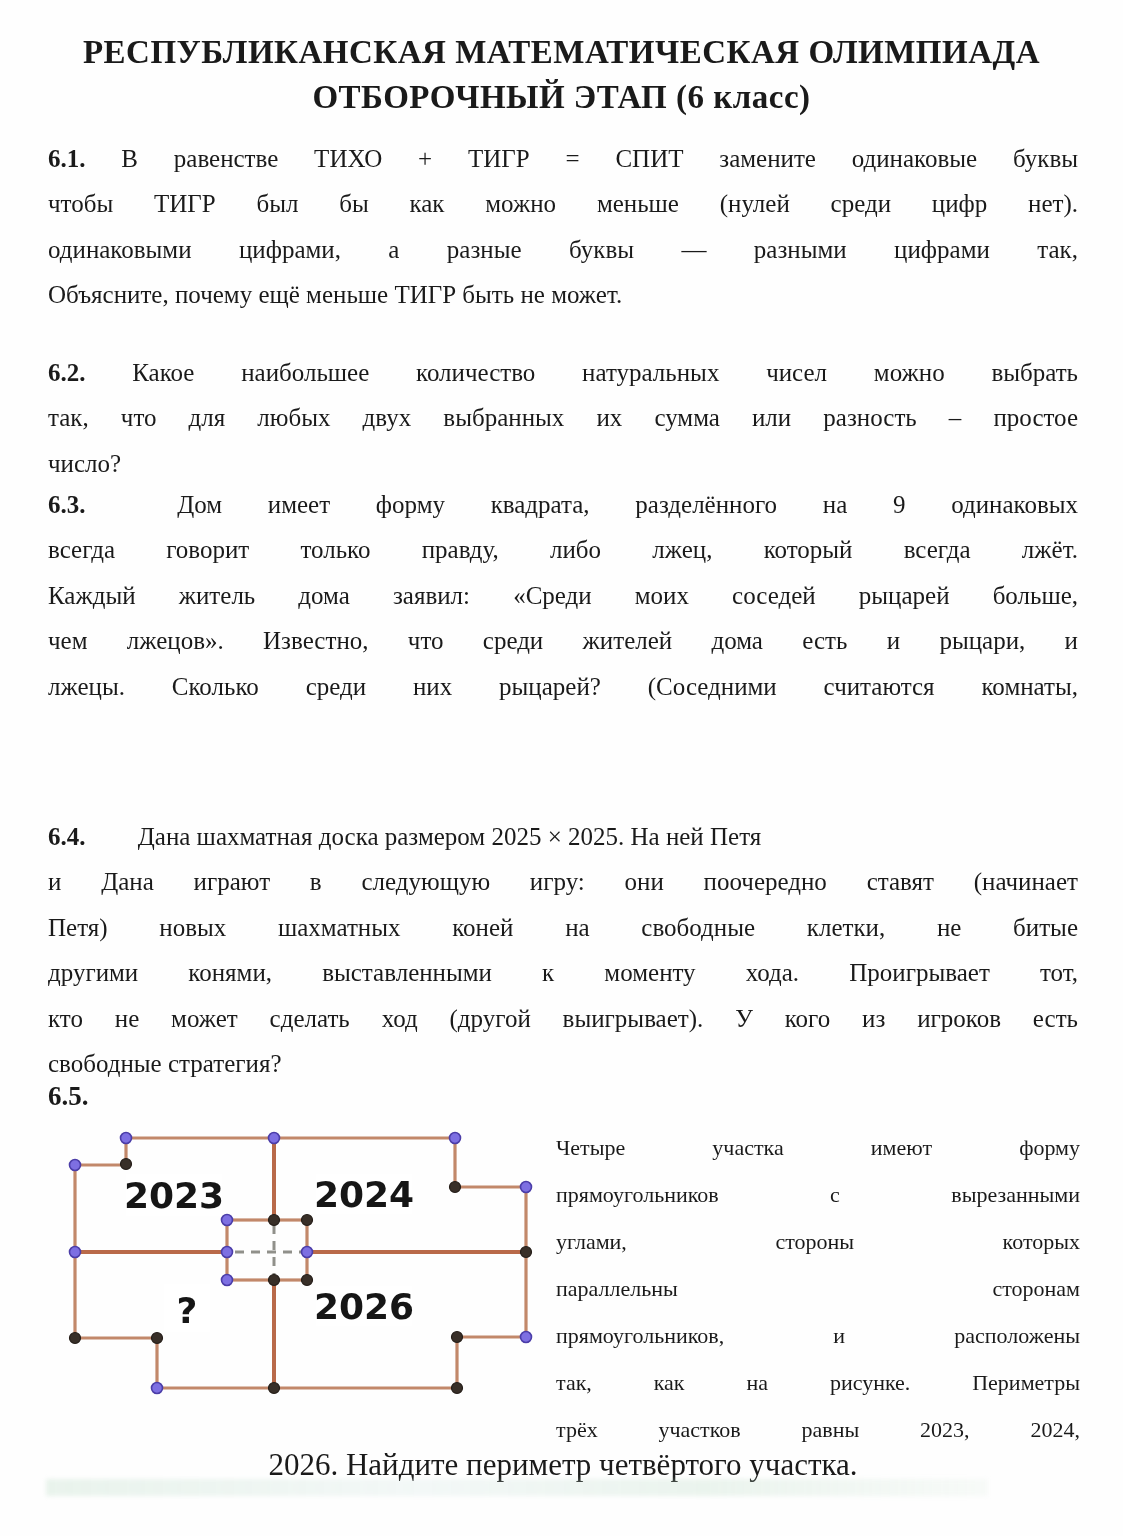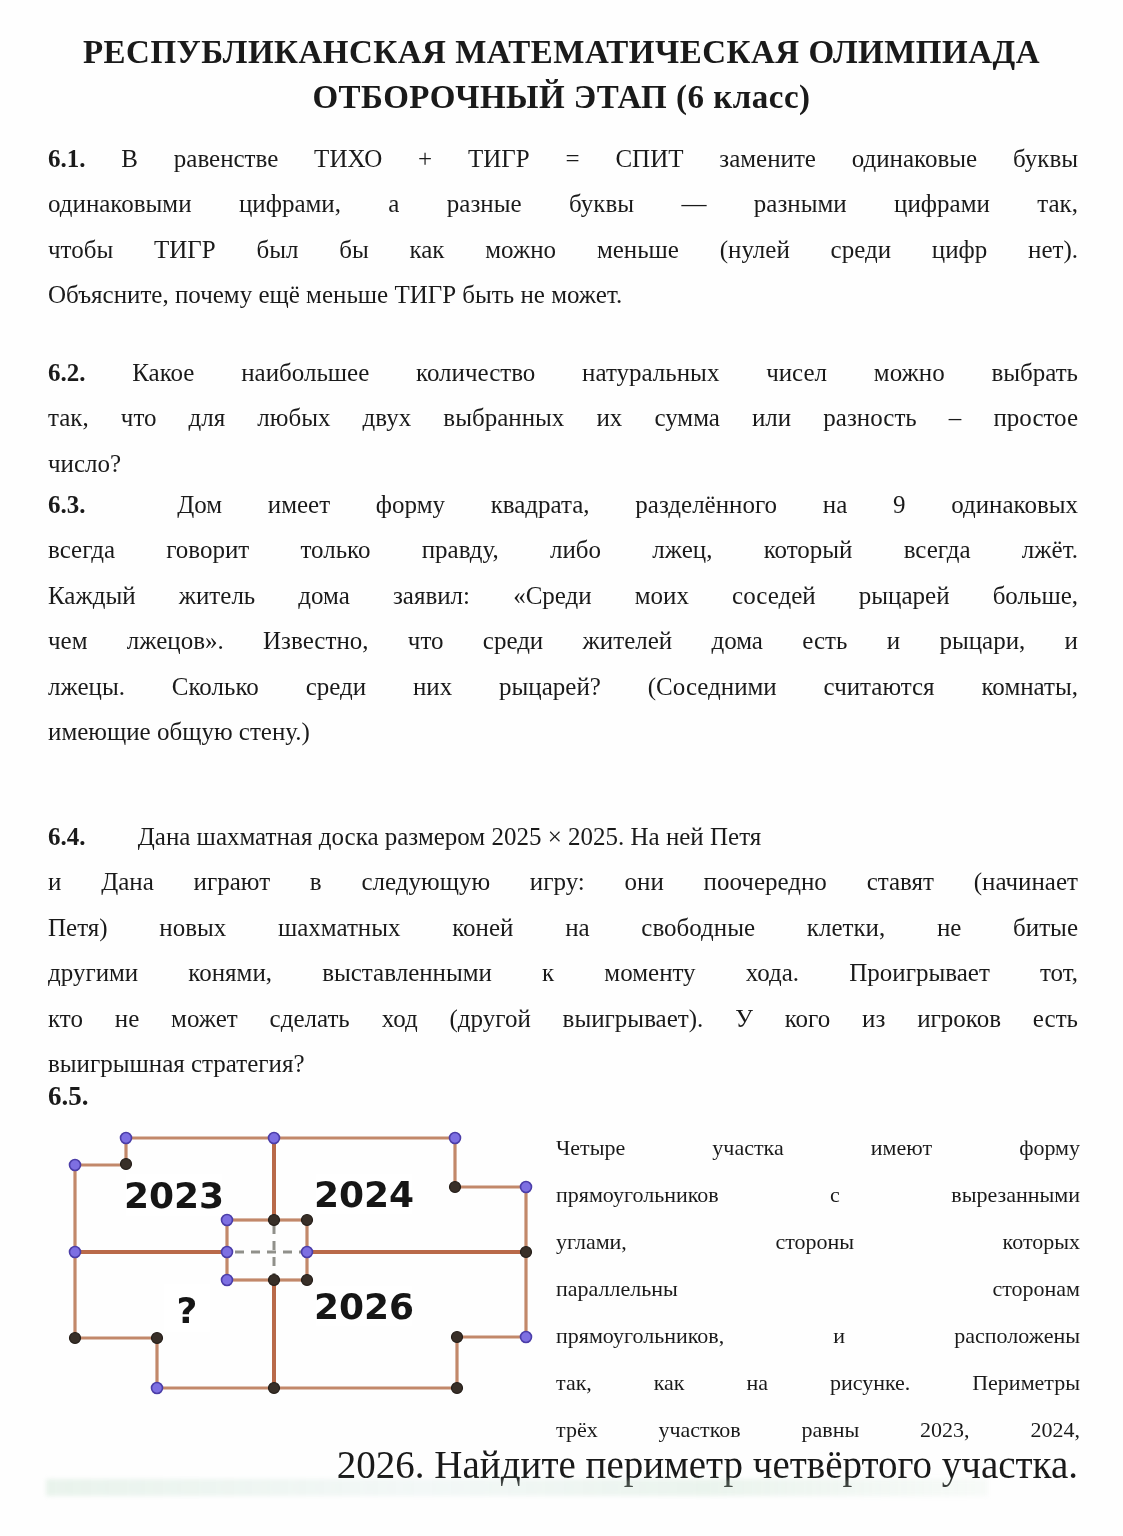--- a/index.html
+++ b/index.html
@@ -20,21 +20,21 @@
   .pnum.tab { margin-right:46px; }
   .p65num {
     position:absolute; left:48px; top:1076px;
     font-size:27px; font-weight:bold; line-height:40px;
   }
   .figure-wrap { position:absolute; left:52px; top:1120px; width:497px; height:288px; }
   .rightcol { position:absolute; left:556px; top:1124px; width:524px; font-size:22px; }
   .rightcol .line { line-height:47px; }
   .finalline {
     position:absolute; left:48px; top:1442px; width:1030px;
-    font-size:39px; line-height:45px; text-align:right;
+    font-size:31px; line-height:45px; text-align:center;
   }
   .ghost-strip {
     position:absolute; left:46px; top:1479px; width:942px; height:17px;
     background:linear-gradient(90deg,
       rgba(186,219,196,0.30), rgba(205,228,224,0.22) 40%,
       rgba(186,219,196,0.28) 70%, rgba(210,230,215,0.15));
     filter:blur(2px);
   }
   svg .edge   { fill:none; stroke:#c2886a; stroke-width:3.2; stroke-linejoin:miter; }
   svg .cross  { stroke:#b96a49; stroke-width:4; }
@@ -52,47 +52,46 @@
 
 <div class="page">
 
   <div class="title">
     <div>РЕСПУБЛИКАНСКАЯ МАТЕМАТИЧЕСКАЯ ОЛИМПИАДА</div>
     <div>ОТБОРОЧНЫЙ ЭТАП (6 класс)</div>
   </div>
 
   <div class="para" style="top:136px">
     <div class="line"><b class="pnum">6.1.</b> <span>В равенстве ТИХО + ТИГР = СПИТ замените одинаковые буквы</span></div>
+    <div class="line">чтобы ТИГР был бы как можно меньше (нулей среди цифр нет).</div>
     <div class="line">одинаковыми цифрами, а разные буквы — разными цифрами так,</div>
-    <div class="line">чтобы ТИГР был бы как можно меньше (нулей среди цифр нет).</div>
     <div class="line last">Объясните, почему ещё меньше ТИГР быть не может.</div>
   </div>
 
   <div class="para" style="top:350px">
     <div class="line"><b class="pnum">6.2.</b> <span>Какое наибольшее количество натуральных чисел можно выбрать</span></div>
     <div class="line">так, что для любых двух выбранных их сумма или разность – простое</div>
     <div class="line last">число?</div>
   </div>
 
   <div class="para" style="top:482px">
     <div class="line"><b class="pnum tab">6.3.</b> <span>Дом имеет форму квадрата, разделённого на 9 одинаковых</span></div>
     <div class="line">всегда говорит только правду, либо лжец, который всегда лжёт.</div>
     <div class="line">Каждый житель дома заявил: «Среди моих соседей рыцарей больше,</div>
     <div class="line">чем лжецов». Известно, что среди жителей дома есть и рыцари, и</div>
     <div class="line">лжецы. Сколько среди них рыцарей? (Соседними считаются комнаты,</div>
-    <div class="line last">имеющие общую стену.)</div>
   </div>
 
   <div class="para" style="top:814px">
     <div class="line last"><b class="pnum tab">6.4.</b> <span>Дана шахматная доска размером 2025 × 2025. На ней Петя</span></div>
     <div class="line">и Дана играют в следующую игру: они поочередно ставят (начинает</div>
     <div class="line">Петя) новых шахматных коней на свободные клетки, не битые</div>
     <div class="line">другими конями, выставленными к моменту хода. Проигрывает тот,</div>
     <div class="line">кто не может сделать ход (другой выигрывает). У кого из игроков есть</div>
-    <div class="line last">выигрышная стратегия?</div>
+    <div class="line last">свободные стратегия?</div>
   </div>
 
   <div class="p65num">6.5.</div>
 
   <div class="figure-wrap">
     <svg width="497" height="288" viewBox="0 0 497 288">
 
       <path class="edge" d="M74,18 H403 V67 H474 V217 H405 V268 H105 V218 H23 V45 H74 Z" fill="#f3e9e3"></path>
 
       <line class="cross" x1="222" y1="18" x2="222" y2="100"></line>

